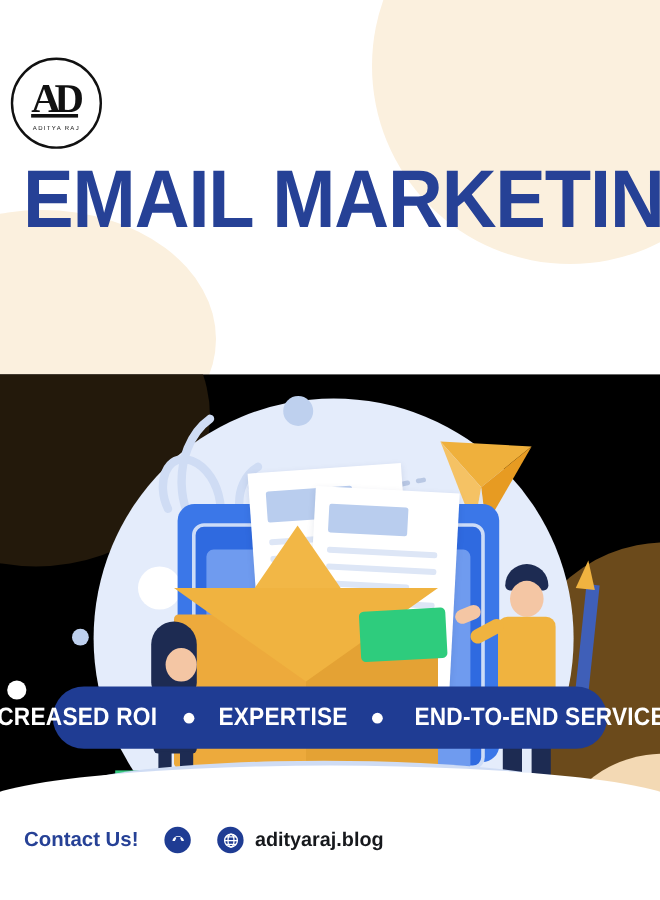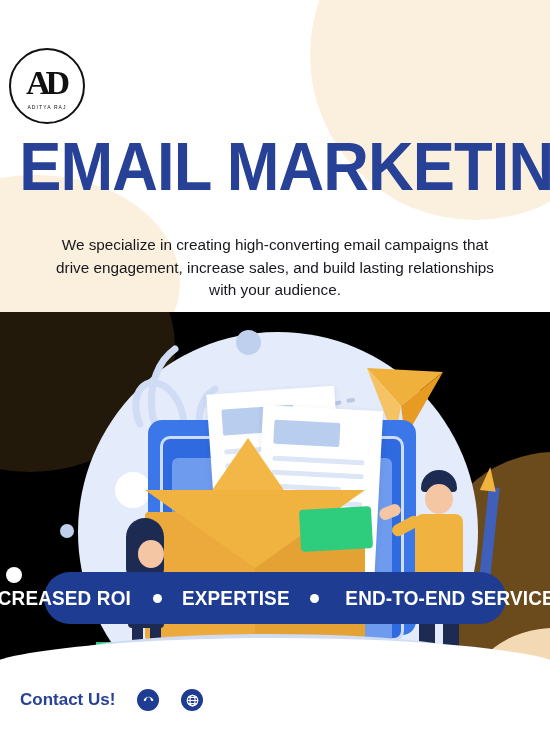--- a/index.html
+++ b/index.html
@@ -35,21 +35,21 @@
     border:2px solid #111111;
     background:#ffffff;
     display:flex;flex-direction:column;
     align-items:center;justify-content:center;
     box-sizing:border-box;
   }
   .logo-mark{
     font-family:"Liberation Serif", serif;
     font-size:34px;font-weight:700;color:#111111;
     line-height:1;letter-spacing:-5px;
-    margin-top:3px;margin-left:-3px;
+    margin-top:3px;margin-left:-3px;text-decoration:underline;
   }
   .logo-name{
     font-family:"Liberation Sans", sans-serif;
     font-size:5px;letter-spacing:1.1px;color:#111111;
     margin-top:4px;
   }
 
   .eyebrow-pill{
     position:absolute;left:95px;top:81px;
     height:43px;
@@ -298,21 +298,20 @@
   <div class="bg-cream-left"></div>
 
   <div class="logo">
     <div class="logo-mark">AD</div>
     <div class="logo-name">ADITYA RAJ</div>
   </div>
 
 
   <div class="headline">EMAIL MARKETING</div>
 
-  <div class="subcopy">We specialize in creating high-converting email campaigns that drive engagement, increase sales, and build lasting relationships with your audience.</div>
 
   <div class="illus">
     <div class="ill-brown-left"></div>
     <div class="ill-brown-right"></div>
     <div class="ill-circle"></div>
 
     <div class="ill-dot d1"></div>
     <div class="ill-dot d2"></div>
     <div class="ill-dot d3"></div>
     <div class="ill-dot d4"></div>
@@ -422,16 +421,17 @@
     <div class="contact-item">
       <span class="icon-circle">
         <svg width="15" height="15" viewBox="0 0 24 24" fill="none" stroke="#ffffff" stroke-width="1.8">
           <circle cx="12" cy="12" r="8.5"></circle>
           <ellipse cx="12" cy="12" rx="4" ry="8.5"></ellipse>
           <line x1="3.5" y1="12" x2="20.5" y2="12"></line>
           <line x1="5" y1="7" x2="19" y2="7"></line>
           <line x1="5" y1="17" x2="19" y2="17"></line>
         </svg>
       </span>
+      <span class="contact-value">adityaraj.blog</span>
     </div>
   </div>
 
 </div>
 
 </body></html>

